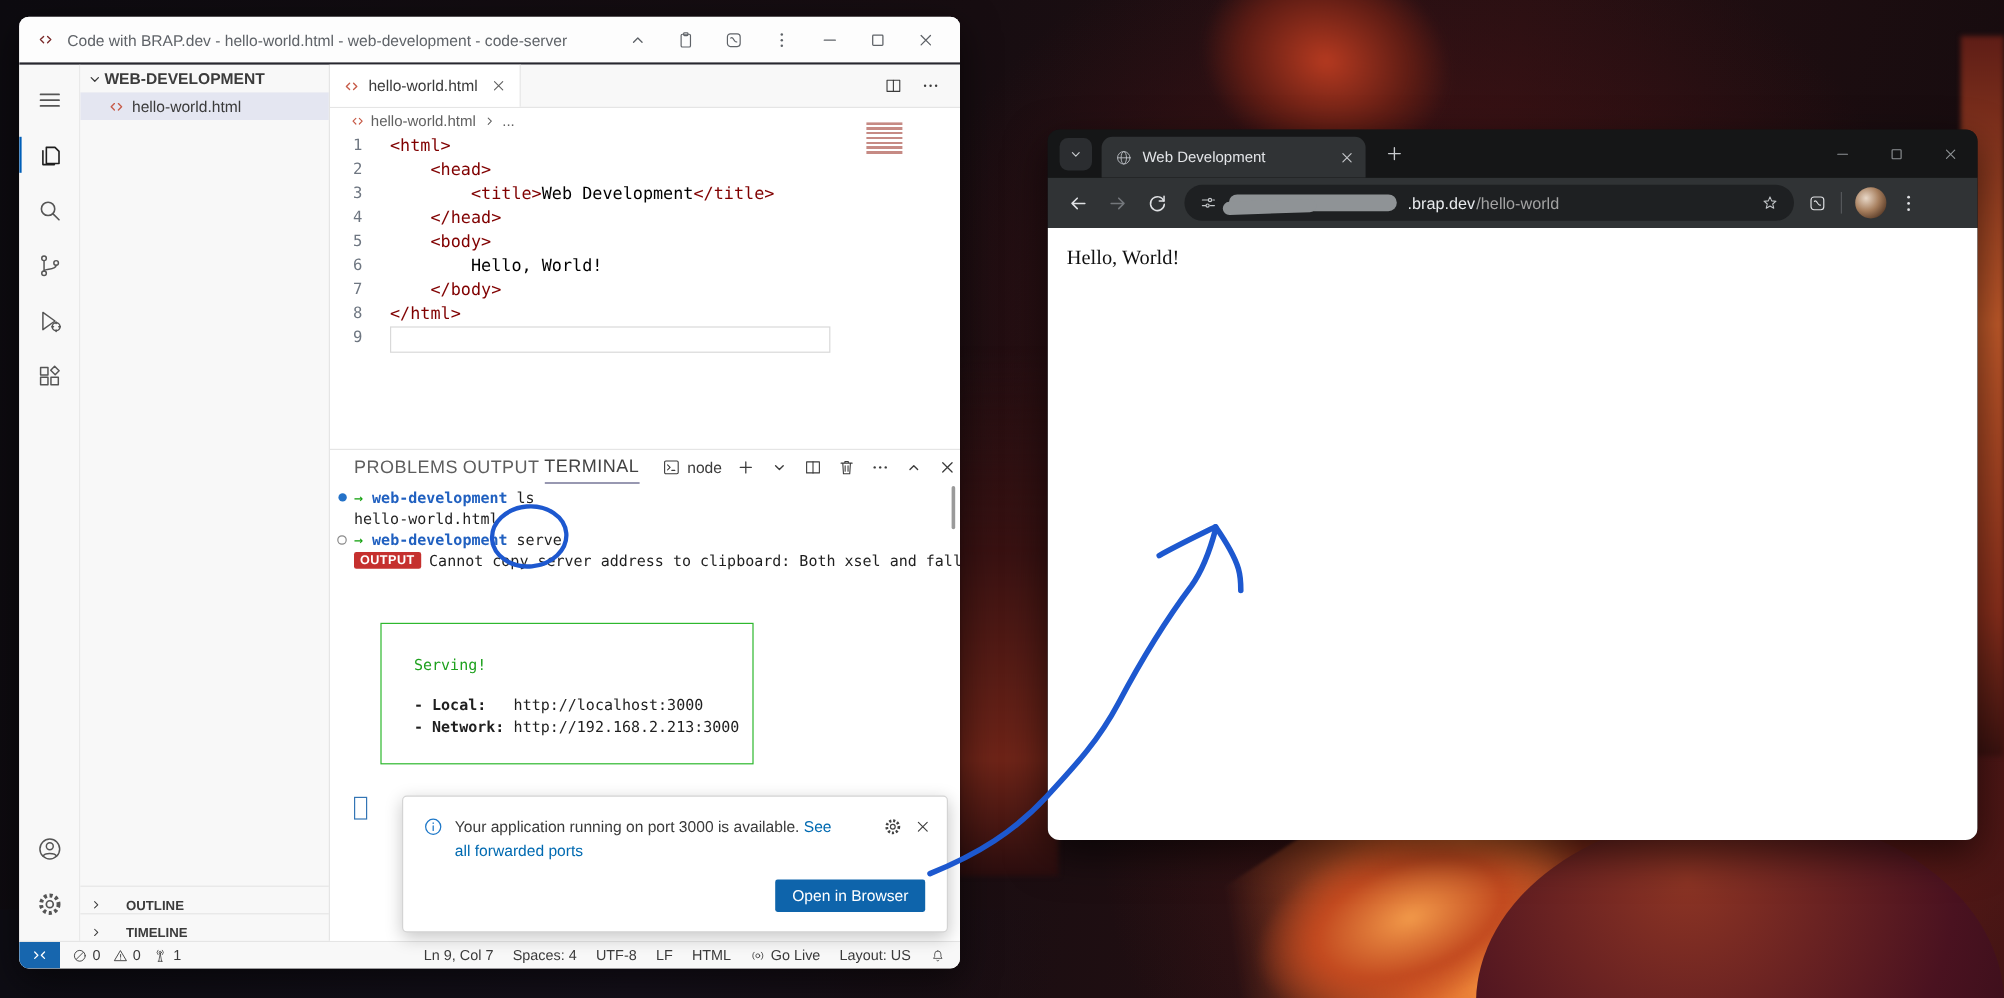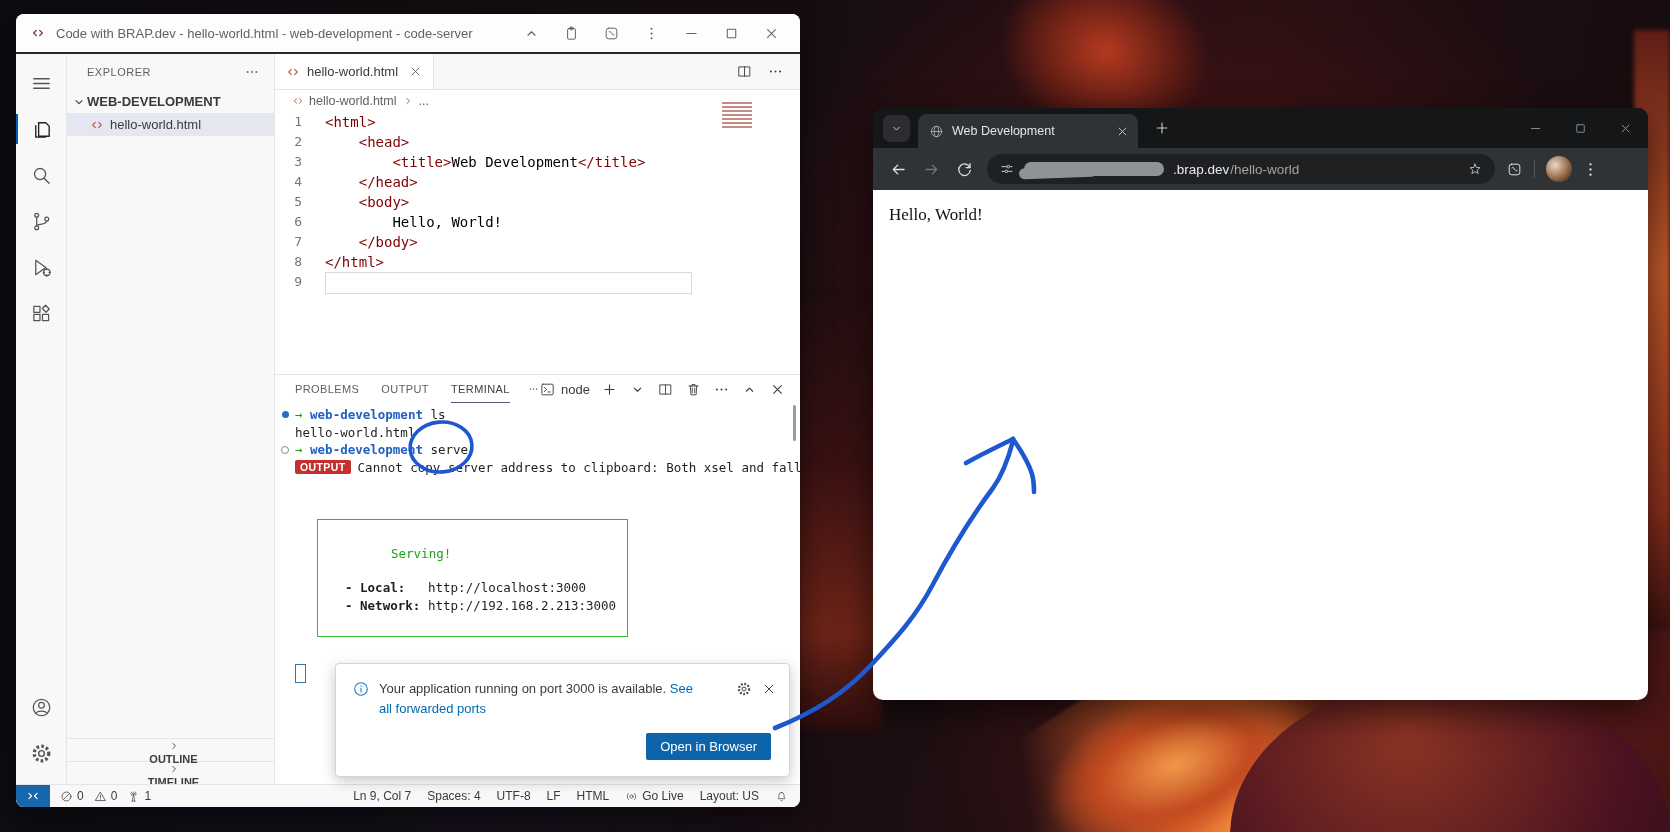--- a/index.html
+++ b/index.html
@@ -37,21 +37,21 @@
   .sidebar{width:207px;flex:none;background:#f8f8f8;border-right:1px solid #e5e5e5;display:flex;flex-direction:column;font-size:13px;color:#3b3b3b;}
   .sb-head{height:36px;display:flex;align-items:center;padding:0 14px 0 20px;font-size:11px;letter-spacing:.5px;color:#616161;}
   .sb-more{margin-left:auto;width:16px;height:16px;color:#616161;cursor:pointer;}
   .sb-folder{height:23px;display:flex;align-items:center;font-weight:700;padding-left:4px;cursor:pointer;}
   .fold-chev{width:16px;height:16px;color:#3b3b3b;}
   .sb-file{height:23px;display:flex;align-items:center;gap:5px;padding-left:22px;cursor:pointer;}
   .sb-file.selected{background:#e4e6f1;}
   .html-ic{width:16px;height:16px;color:#c75c49;flex:none;}
   .html-ic.sm{width:14px;height:14px;}
   .sb-bottom{margin-top:auto;}
-  .sb-sec{height:22px;border-top:1px solid #e5e5e5;display:flex;align-items:center;font-size:11px;font-weight:700;padding-left:6px;gap:0;cursor:pointer;flex-direction:column;}
+  .sb-sec{height:22px;border-top:1px solid #e5e5e5;display:flex;align-items:flex-end;font-size:11px;font-weight:700;padding-left:6px;gap:18px;cursor:pointer;}
   .sb-sec [data-icon]{width:14px;height:14px;color:#3b3b3b;}
 
   .editor-area{flex:1;position:relative;background:#fff;display:flex;flex-direction:column;min-width:0;}
   .tabsrow{height:35px;flex:none;background:#f8f8f8;border-bottom:1px solid #e5e5e5;display:flex;align-items:stretch;}
   .etab{background:#fff;display:flex;align-items:center;gap:6px;padding:0 10px;font-size:13px;color:#3b3b3b;border-right:1px solid #e5e5e5;cursor:pointer;}
   .etab-x{width:15px;height:15px;color:#616161;margin-left:4px;cursor:pointer;}
   .tab-actions{margin-left:auto;display:flex;align-items:center;gap:14px;padding-right:16px;color:#3b3b3b;}
   .tab-actions [data-icon]{width:17px;height:17px;cursor:pointer;}
   .breadcrumb{height:22px;flex:none;display:flex;align-items:center;gap:4px;padding-left:16px;font-size:12.5px;color:#616161;cursor:pointer;}
   .bc-sep{width:14px;height:14px;color:#616161;}
@@ -59,40 +59,40 @@
   .code-line{display:flex;height:20px;line-height:20px;}
   .ln{width:27px;flex:none;text-align:right;color:#6e7681;font-size:13px;}
   .code{padding-left:23px;white-space:pre;}
   .tok-tag{color:#800000;}
   .tok-txt,.tok-pln{color:#000;}
   .curline{position:absolute;left:50px;top:160px;width:365px;height:20px;border:1px solid #d9d9d9;pointer-events:none;}
   .minimap{position:absolute;left:447px;top:-10px;width:30px;height:28px;background:repeating-linear-gradient(180deg,rgba(160,60,50,.75) 0 2px,rgba(255,255,255,0) 2px 4px);opacity:.8;}
 
   .panel{flex:1;border-top:1px solid #e5e5e5;position:relative;min-height:0;}
   .panel-head{height:28px;display:flex;align-items:center;padding:0 14px 0 20px;}
-  .ptabs{display:flex;gap:22px;align-items:stretch;font-size:11px;letter-spacing:.4px;color:#424242;height:100%;}
+  .ptabs{display:flex;gap:4px;align-items:stretch;font-size:15px;letter-spacing:.4px;color:#424242;height:100%;}
   .ptab{display:flex;align-items:center;cursor:pointer;opacity:.85;}
   .ptab.active{border-bottom:1.5px solid #55557e;opacity:1;}
   .pt-more{width:16px;height:16px;color:#424242;margin-left:18px;align-self:center;cursor:pointer;}
   .pacts{margin-left:auto;display:flex;align-items:center;gap:11px;color:#3b3b3b;}
   .pacts [data-icon]{width:17px;height:17px;cursor:pointer;}
   .pa-term{display:flex;align-items:center;gap:5px;font-size:13px;cursor:pointer;}
   .pa-term [data-icon]{width:17px;height:17px;}
   .term{position:absolute;left:0;top:31px;font-family:"DejaVu Sans Mono",monospace;font-size:12.5px;color:#1f1f1f;}
   .term-line{display:flex;align-items:center;height:17.5px;white-space:pre;}
   .bullet{width:20px;flex:none;display:flex;align-items:center;justify-content:center;}
   .bdot{width:7px;height:7px;border-radius:50%;}
   .bdot.filled{background:#2472c8;}
   .bdot.hollow{border:1.2px solid #8a8a8a;background:transparent;width:6px;height:6px;}
   .tseg-arrow{color:#13a10e;}
   .tseg-dir{color:#2060c0;font-weight:700;}
   .tseg-pln{color:#1f1f1f;}
   .tseg-badge{background:#c5302e;color:#fff;font-size:10.5px;font-weight:700;letter-spacing:.4px;padding:1px 5px;border-radius:2px;margin-right:7px;font-family:"Liberation Sans",sans-serif;}
   .serving{position:absolute;left:42px;top:144px;width:311px;height:118px;border:1px solid #2eb82e;font-family:"DejaVu Sans Mono",monospace;font-size:12.5px;padding:26px 0 0 27px;box-sizing:border-box;}
-  .serv-title{color:#1ea11e;margin-bottom:18px;margin-left:46px;}
+  .serv-title{color:#1ea11e;margin-bottom:18px;}
   .serv-row{height:17.5px;line-height:17.5px;color:#1f1f1f;}
   .serv-lab{display:inline-block;width:83px;font-weight:700;}
   .serv-url{cursor:pointer;}
   .term-cursor{position:absolute;left:20px;top:289px;width:9px;height:17px;border:1.5px solid #3375b5;}
   .pscroll{position:absolute;left:518px;top:30px;width:3px;height:36px;background:#9a9a9a;border-radius:2px;}
 
   .toast{position:absolute;left:319px;top:649px;width:455px;height:114px;background:#fff;border:1px solid #d4d4d4;border-radius:4px;box-shadow:0 4px 14px rgba(0,0,0,.22);z-index:20;box-sizing:border-box;}
   .toast-row{display:flex;padding:15px 12px 0 16px;gap:9px;}
   .info-ic{width:18px;height:18px;color:#1e78c8;flex:none;margin-top:1px;}
   .toast-msg{width:320px;font-size:13px;line-height:20px;color:#3b3b3b;}
@@ -254,30 +254,20 @@
           </svg>
         </span>
       <span class="ab-ic" data-icon="gear">
           <svg viewBox="0 0 24 24" fill="none" stroke="currentColor">
             <circle cx="12" cy="12" r="7.6" stroke-width="3.4" stroke-dasharray="2.7 2.35"></circle>
             <circle cx="12" cy="12" r="3" stroke-width="1.5"></circle>
           </svg>
         </span>
     </div>
     <div class="sidebar">
-      <div class="sb-head">
-        <span>EXPLORER</span>
-        <span class="sb-more" data-icon="ellipsis">
-            <svg viewBox="0 0 24 24" fill="none" stroke="currentColor" stroke-width="1.4" stroke-linecap="round" stroke-linejoin="round">
-              <circle cx="5.5" cy="12" r="1.4" fill="currentColor" stroke="none"></circle>
-              <circle cx="12" cy="12" r="1.4" fill="currentColor" stroke="none"></circle>
-              <circle cx="18.5" cy="12" r="1.4" fill="currentColor" stroke="none"></circle>
-            </svg>
-          </span>
-      </div>
       <div class="sb-folder">
         <span class="fold-chev" data-icon="chevdown">
             <svg viewBox="0 0 24 24" fill="none" stroke="currentColor" stroke-width="1.6" stroke-linecap="round" stroke-linejoin="round">
               <path d="M7.5 10 12 14.5 16.5 10"></path>
             </svg>
           </span>
         <span>WEB-DEVELOPMENT</span>
       </div>
       <div class="sb-file selected">
         <span class="html-ic" data-icon="codetag">

